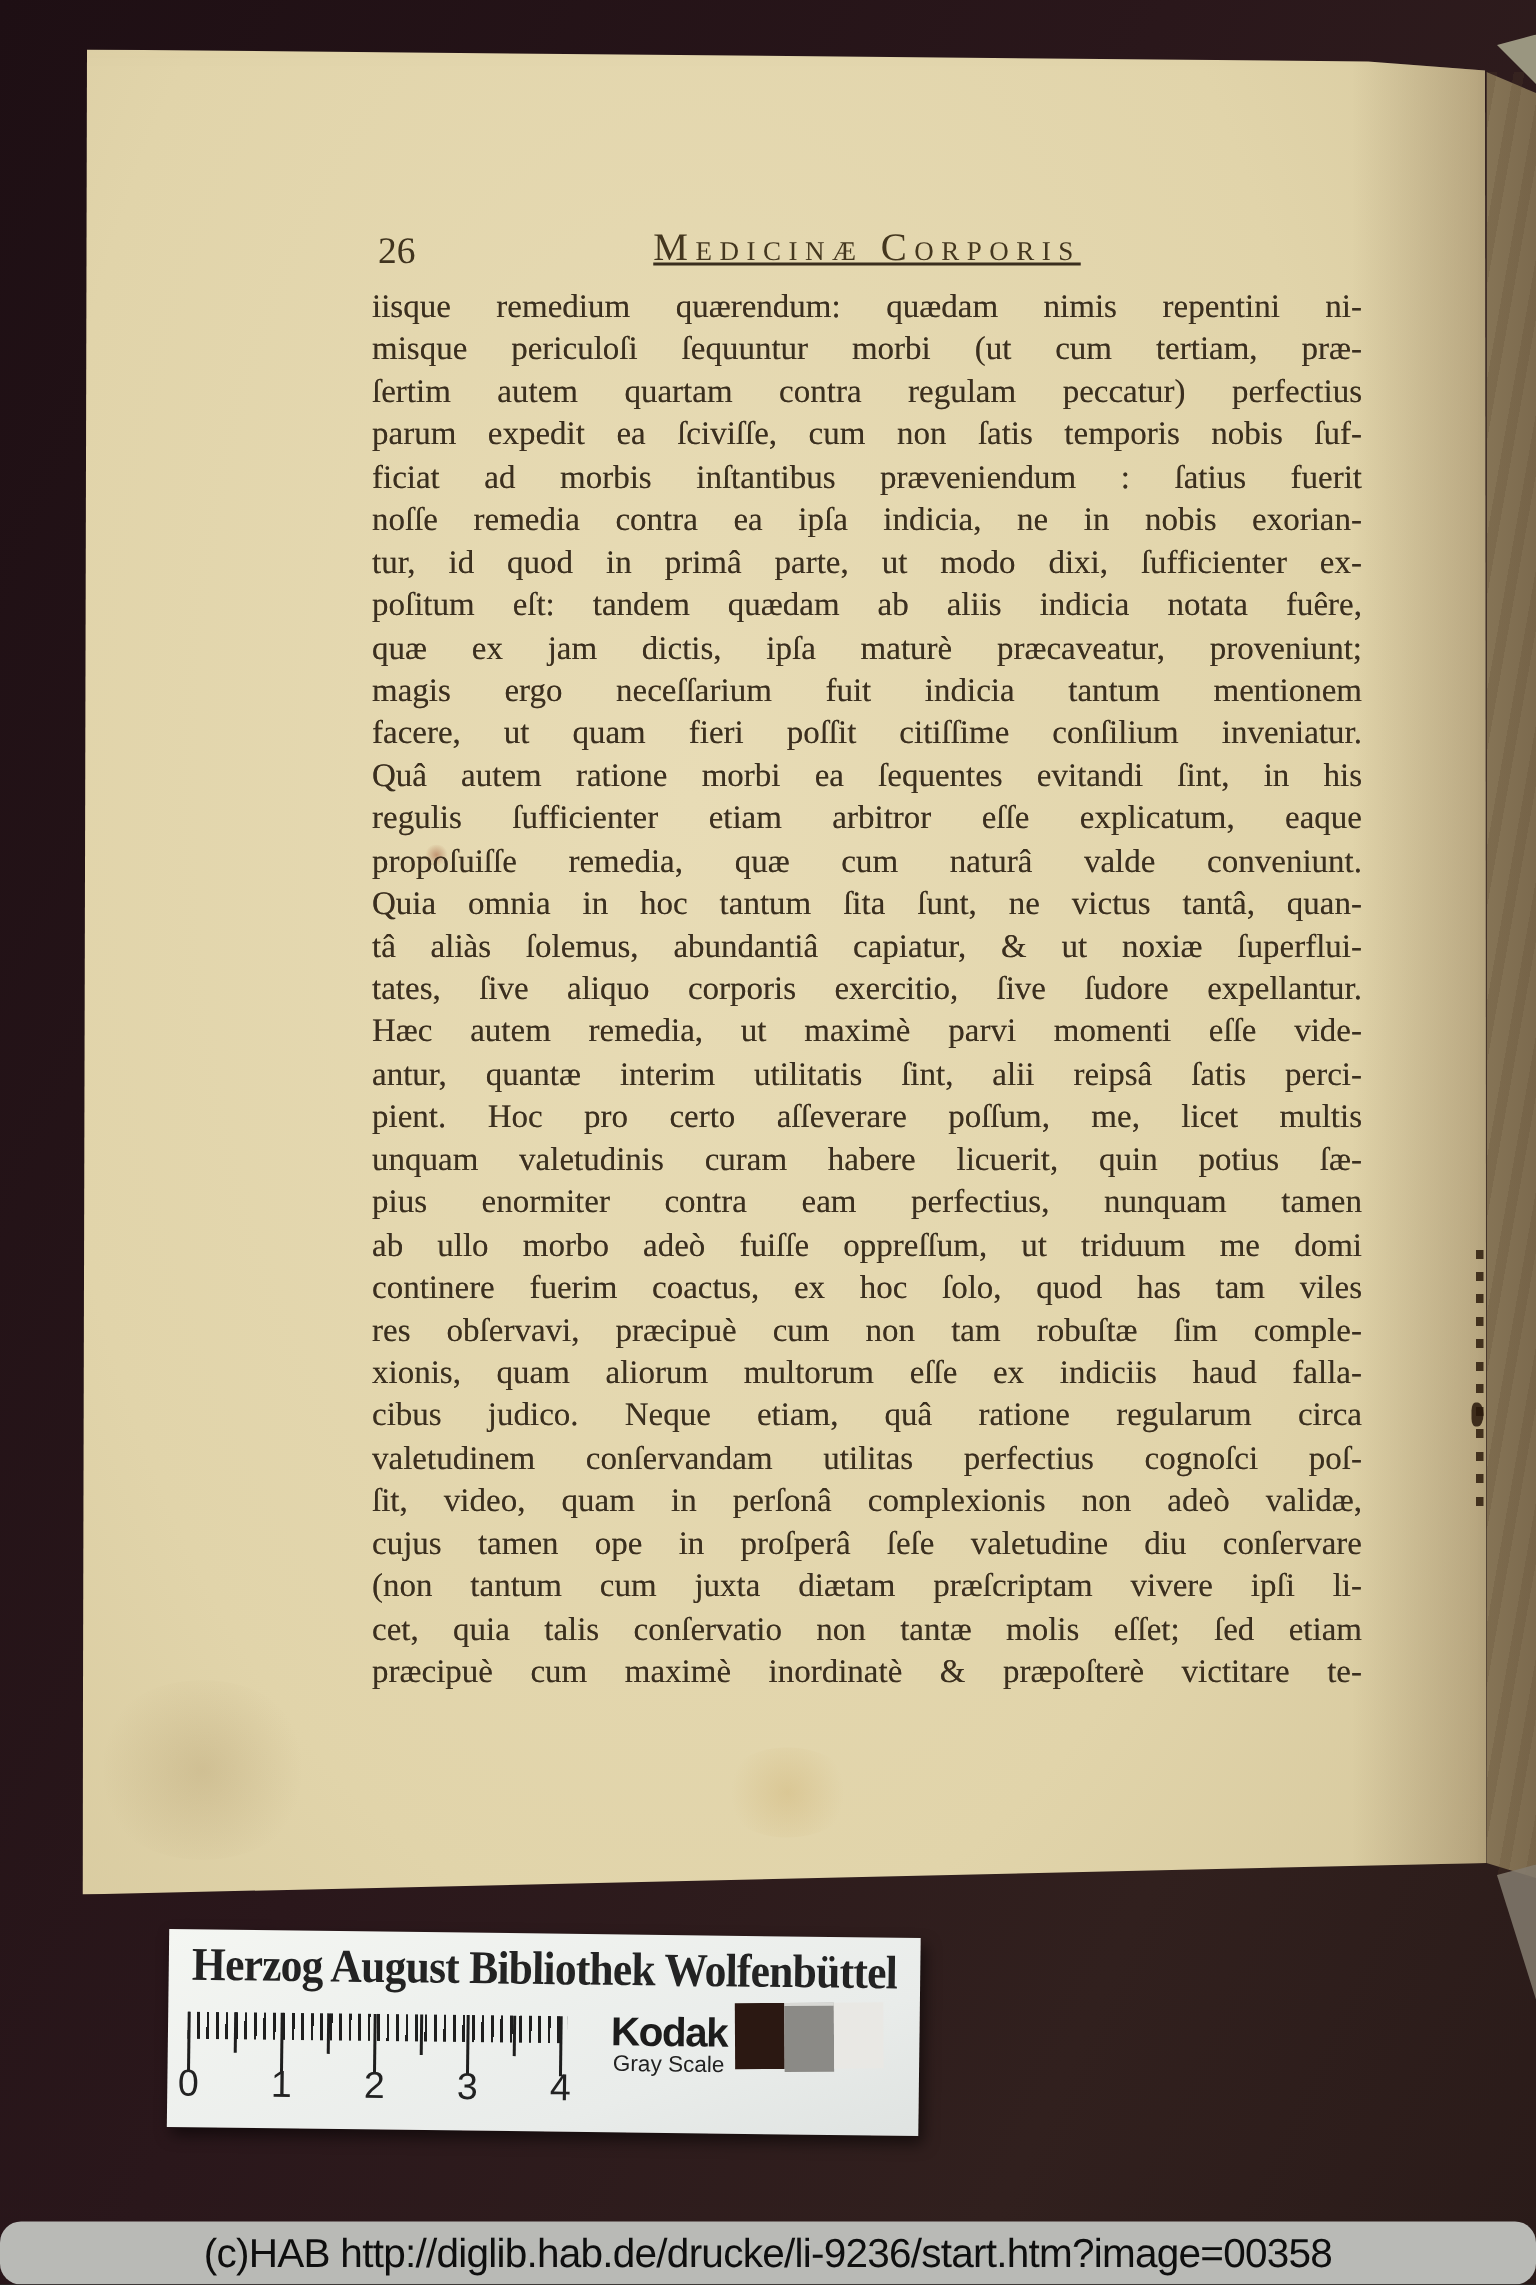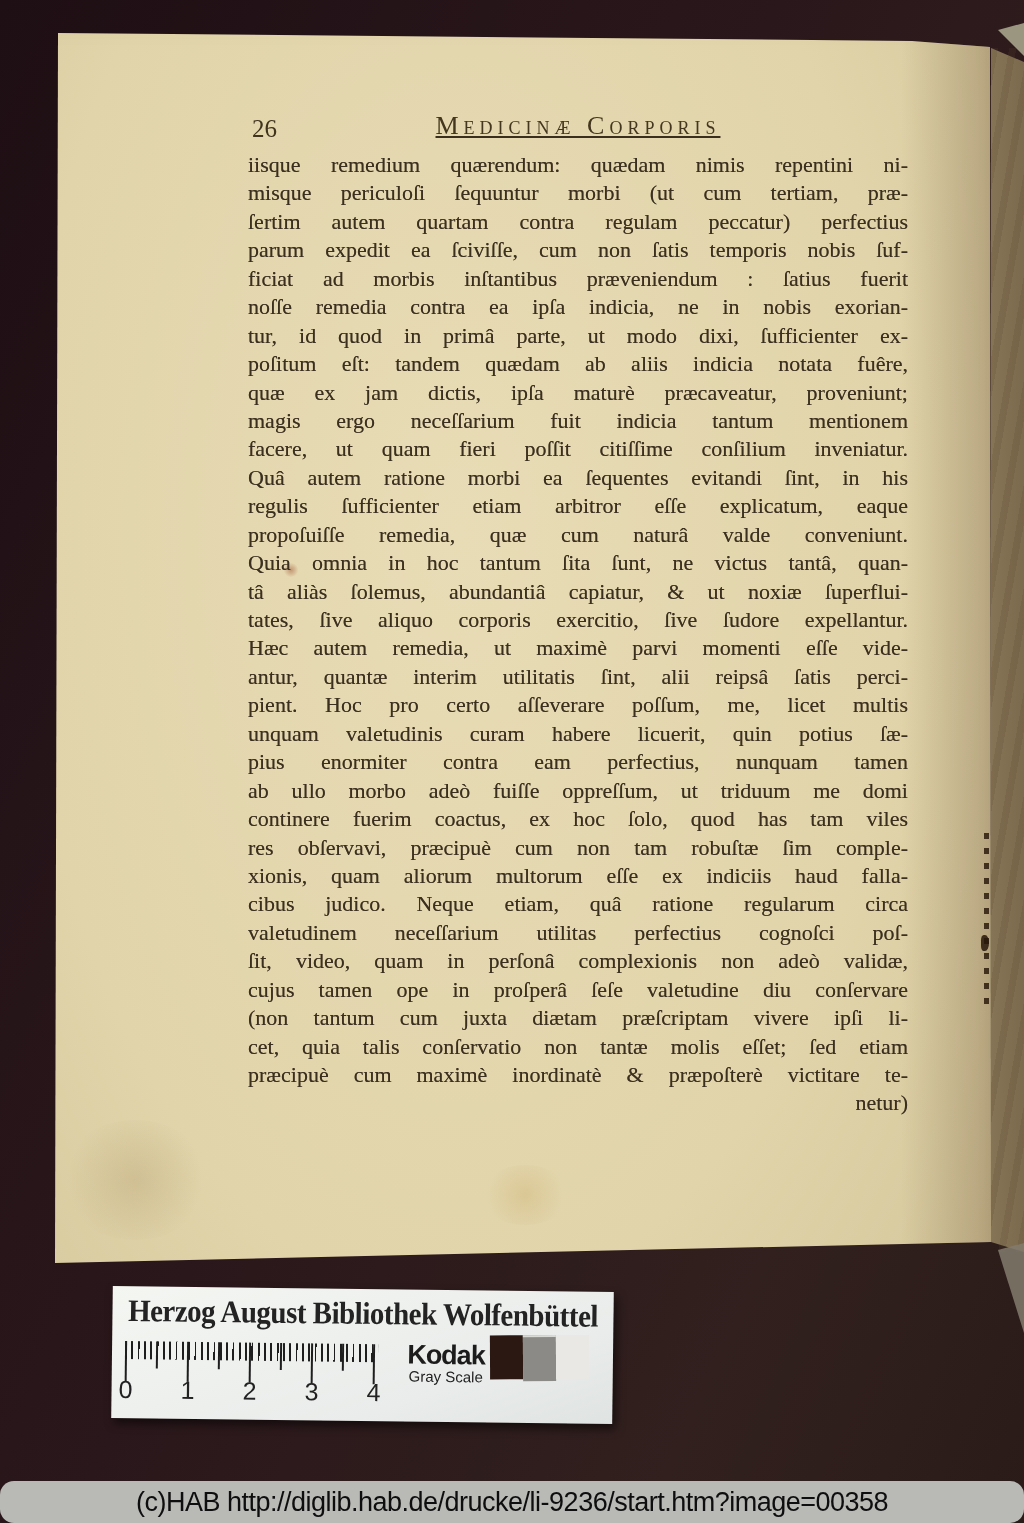--- a/index.html
+++ b/index.html
@@ -36,21 +36,21 @@
   .corner-olive{position:absolute;left:0;top:0;width:1024px;height:1523px;
     clip-path:polygon(998px 30px,1024px 23px,1024px 56px);background:#9a9680;}
   .bottom-wedge{position:absolute;left:0;top:0;width:1024px;height:1523px;
     clip-path:polygon(998px 1250px,1024px 1243px,1024px 1333px);background:#847b6e;opacity:.85;}
 
   
   .content{position:absolute;left:248px;top:108px;width:660px;color:#3a2e1e;}
   .header{position:relative;width:660px;height:42px;text-decoration:underline;}
   .pagenum{position:absolute;left:4px;top:7px;font-size:25px;color:#40341f;}
   .running-title{display:block;text-align:center;font-variant:small-caps;
-    font-size:26px;letter-spacing:5px;color:#44371f;padding-top:3px;}
+    font-size:26px;letter-spacing:5px;color:#44371f;padding-top:3px;margin-top:39px;}
   .lines{position:relative;width:660px;margin-top:1px;}
   .line{width:660px;height:28.45px;font-size:22px;line-height:28.45px;
     text-align:justify;text-align-last:justify;color:#3b2f1f;
     text-shadow:0 0 .4px rgba(59,47,31,.6);}
   .line-last{text-align-last:right;}
 
   
   .label{position:absolute;left:112px;top:1289px;width:501px;height:132px;
     background:linear-gradient(160deg,#f4f6f2 0%,#e9ecea 70%,#dfe3e1 100%);
     transform:rotate(0.7deg);box-shadow:3px 5px 10px rgba(0,0,0,.55);}
@@ -129,27 +129,26 @@
       <div class="line">Hæc autem remedia, ut maximè parvi momenti eſſe vide-</div>
       <div class="line">antur, quantæ interim utilitatis ſint, alii reipsâ ſatis perci-</div>
       <div class="line">pient.  Hoc pro certo aſſeverare poſſum, me, licet multis</div>
       <div class="line">unquam valetudinis curam habere licuerit, quin potius ſæ-</div>
       <div class="line">pius enormiter contra eam perfectius,  nunquam tamen</div>
       <div class="line">ab ullo morbo adeò fuiſſe oppreſſum, ut triduum me domi</div>
       <div class="line">continere fuerim coactus, ex hoc ſolo, quod has tam viles</div>
       <div class="line">res obſervavi, præcipuè cum non tam robuſtæ ſim comple-</div>
       <div class="line">xionis, quam aliorum multorum eſſe ex indiciis haud falla-</div>
       <div class="line">cibus judico.  Neque etiam, quâ ratione regularum circa</div>
-      <div class="line">valetudinem neceſſarium utilitas perfectius cognoſci poſ-</div>
+      <div class="line">valetudinem conſervandam utilitas perfectius cognoſci poſ-</div>
       <div class="line">ſit, video, quam in perſonâ complexionis non adeò validæ,</div>
       <div class="line">cujus tamen ope in proſperâ ſeſe valetudine diu conſervare</div>
       <div class="line">(non tantum cum juxta diætam præſcriptam vivere ipſi li-</div>
       <div class="line">cet, quia talis conſervatio non tantæ molis eſſet; ſed etiam</div>
       <div class="line">præcipuè cum maximè inordinatè &amp; præpoſterè victitare te-</div>
-      <div class="line line-last">netur)</div>
     </div>
   </div>
 
   <div class="label">
     <div class="label-title">Herzog August Bibliothek Wolfenbüttel</div>
     <div class="ruler">
       <div class="ruler-mm"></div>
       <div class="tick tick-cm" style="left:0px"></div>
       <div class="tick tick-cm" style="left:62px"></div>
       <div class="tick tick-cm" style="left:124px"></div>

